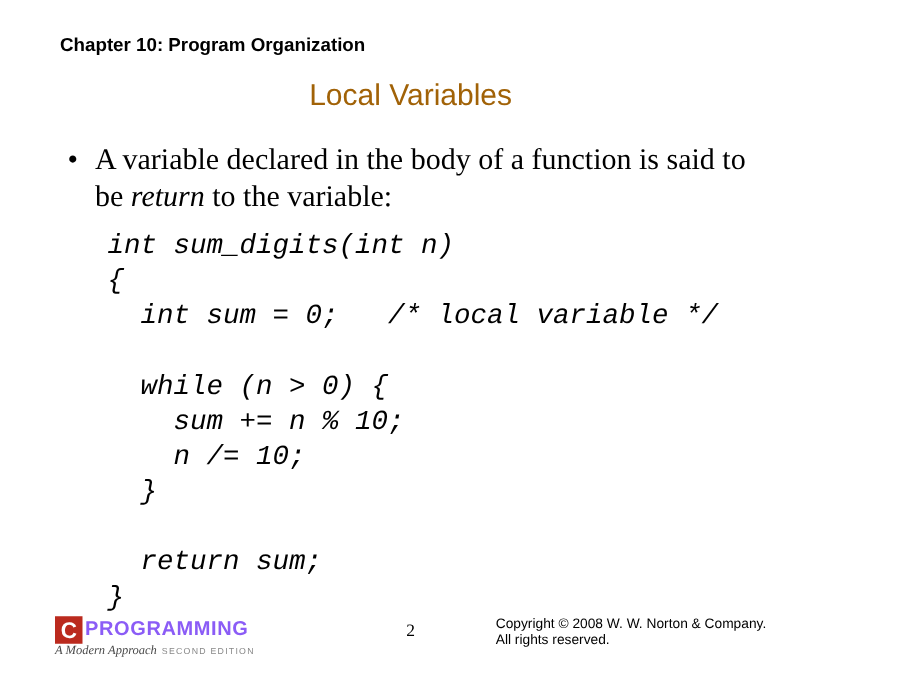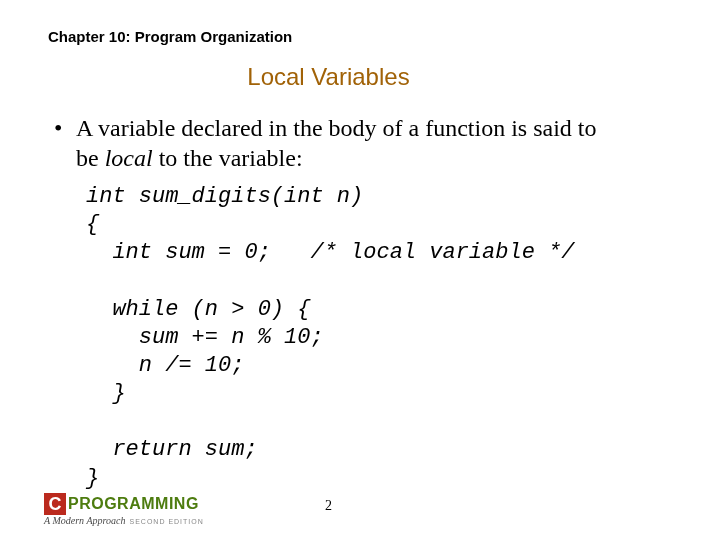--- a/index.html
+++ b/index.html
@@ -9,39 +9,39 @@
   .title { font-family: Arial, Helvetica, sans-serif; font-size: 24px; color: #a16207; text-align: center; margin-bottom: 22px; }
   .bullet { display: flex; font-size: 24px; line-height: 1.25; margin: 0 6px 10px 6px; }
   .bullet .dot { width: 22px; flex: 0 0 22px; }
   .bullet .txt { flex: 1; }
   .italic { font-style: italic; }
   .code { font-family: "Courier New", Courier, monospace; font-size: 22px; line-height: 1.28; white-space: pre; margin-left: 38px; font-style: italic; }
   .footer { position: absolute; left: 0; right: 0; bottom: 14px; height: 44px; }
   .logo { position: absolute; left: 44px; bottom: 0; display: flex; flex-direction: column; }
   .logo-top { display: flex; align-items: center; }
   .logo-c { width: 22px; height: 22px; background: #bb2a1e; color: #fff; font-family: Arial, sans-serif; font-weight: bold; font-size: 18px; display: flex; align-items: center; justify-content: center; margin-right: 2px; }
-  .logo-word { font-family: Arial, sans-serif; font-weight: 800; font-size: 16px; color: #4d7c0f; letter-spacing: 0.5px; }
+  .logo-word { font-family: Arial, sans-serif; font-weight: 800; font-size: 16px; color: #8b5cf6; letter-spacing: 0.5px; }
   .logo-sub { font-family: "Times New Roman", serif; font-style: italic; font-size: 10px; color: #4a4a4a; }
   .logo-ed { font-family: Arial, sans-serif; font-size: 7px; color: #888; letter-spacing: 1px; margin-left: 4px; }
   .pagenum { position: absolute; left: 50%; transform: translateX(-50%); bottom: 12px; font-family: "Times New Roman", serif; font-size: 14px; }
   .copyright { position: absolute; right: 44px; bottom: 6px; font-family: Arial, sans-serif; font-size: 11px; color: #000; line-height: 1.25; text-align: left; }
 </style>
 </head>
 <body>
 
 <div class="slide">
 
   <div class="chapter">Chapter 10: Program Organization</div>
 
   <div class="title">Local Variables</div>
 
   <div class="bullet">
     <div class="dot">•</div>
     <div class="txt">
-      <span>A variable declared in the body of a function is said to be </span><span class="italic">local</span><span> to the variable:</span>
+      <span>A variable declared in the body of a function is said to be </span><span class="italic">return</span><span> to the variable:</span>
     </div>
   </div>
 
   <div class="code">int sum_digits(int n)
 {
   int sum = 0;   /* local variable */
 
   while (n &gt; 0) {
     sum += n % 10;
     n /= 10;
@@ -55,15 +55,19 @@
       <div class="logo-top">
         <div class="logo-c">C</div>
         <div class="logo-word">PROGRAMMING</div>
       </div>
       <div style="display:flex; align-items:baseline;">
         <div class="logo-sub">A Modern Approach</div>
         <div class="logo-ed">SECOND EDITION</div>
       </div>
     </div>
     <div class="pagenum">2</div>
+    <div class="copyright">
+      <div>Copyright © 2008 W. W. Norton &amp; Company.</div>
+      <div>All rights reserved.</div>
+    </div>
   </div>
 
 </div>
 
 </body></html>

